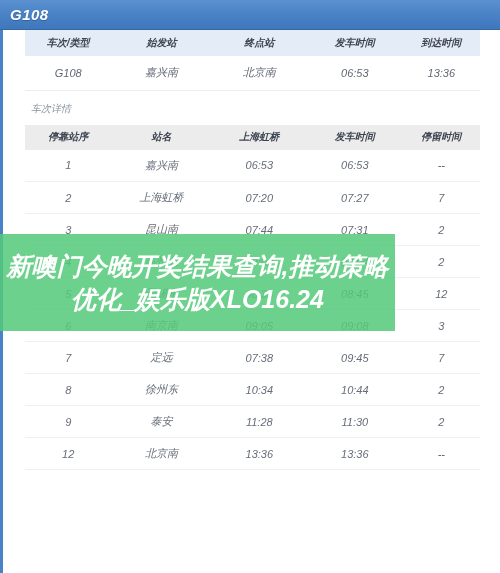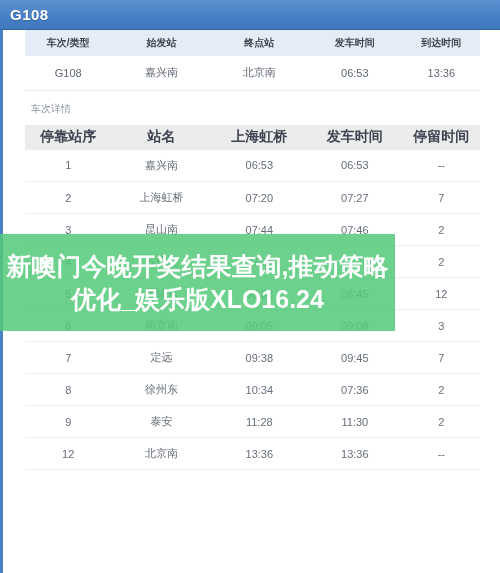--- a/index.html
+++ b/index.html
@@ -15,20 +15,21 @@
     background: #ffffff;
     position: relative;
   }
 
   #app {
     position: relative;
     width: 500px;
     height: 573px;
     background: #ffffff;
     overflow: hidden;
+    font-style: italic;
   }
 
   
   .titlebar {
     position: absolute;
     left: 0; top: 0;
     width: 500px;
     height: 30px;
     background: linear-gradient(to bottom, #5b91d0 0%, #4a82c6 50%, #3f77bd 100%);
     border-bottom: 1px solid #36689f;
@@ -87,21 +88,21 @@
   .section-caption {
     font-size: 10px;
     color: #8a929d;
     padding: 11px 0 9px 6px;
   }
 
   
   .detail-table thead th {
     background: #ececec;
     color: #3d4450;
-    font-size: 14px;
+    font-size: 10px;
     font-weight: bold;
     height: 25px;
     text-align: center;
     vertical-align: middle;
     white-space: nowrap;
   }
   .detail-table tbody td {
     height: 32px;
     font-size: 11px;
     color: #666d78;
@@ -201,21 +202,21 @@
             <td class="col-seq">2</td>
             <td class="col-name">上海虹桥</td>
             <td class="col-in">07:20</td>
             <td class="col-out">07:27</td>
             <td class="col-stay">7</td>
           </tr>
           <tr>
             <td class="col-seq">3</td>
             <td class="col-name">昆山南</td>
             <td class="col-in">07:44</td>
-            <td class="col-out">07:46</td>
+            <td class="col-out">07:31</td>
             <td class="col-stay">2</td>
           </tr>
           <tr>
             <td class="col-seq">4</td>
             <td class="col-name">苏州北</td>
             <td class="col-in">02:02</td>
             <td class="col-out">02:04</td>
             <td class="col-stay">2</td>
           </tr>
           <tr>
@@ -228,29 +229,29 @@
           <tr>
             <td class="col-seq">6</td>
             <td class="col-name">南京南</td>
             <td class="col-in">09:05</td>
             <td class="col-out">09:08</td>
             <td class="col-stay">3</td>
           </tr>
           <tr>
             <td class="col-seq">7</td>
             <td class="col-name">定远</td>
-            <td class="col-in">09:38</td>
+            <td class="col-in">07:38</td>
             <td class="col-out">09:45</td>
             <td class="col-stay">7</td>
           </tr>
           <tr>
             <td class="col-seq">8</td>
             <td class="col-name">徐州东</td>
             <td class="col-in">10:34</td>
-            <td class="col-out">07:36</td>
+            <td class="col-out">10:44</td>
             <td class="col-stay">2</td>
           </tr>
           <tr>
             <td class="col-seq">9</td>
             <td class="col-name">泰安</td>
             <td class="col-in">11:28</td>
             <td class="col-out">11:30</td>
             <td class="col-stay">2</td>
           </tr>
           <tr>

